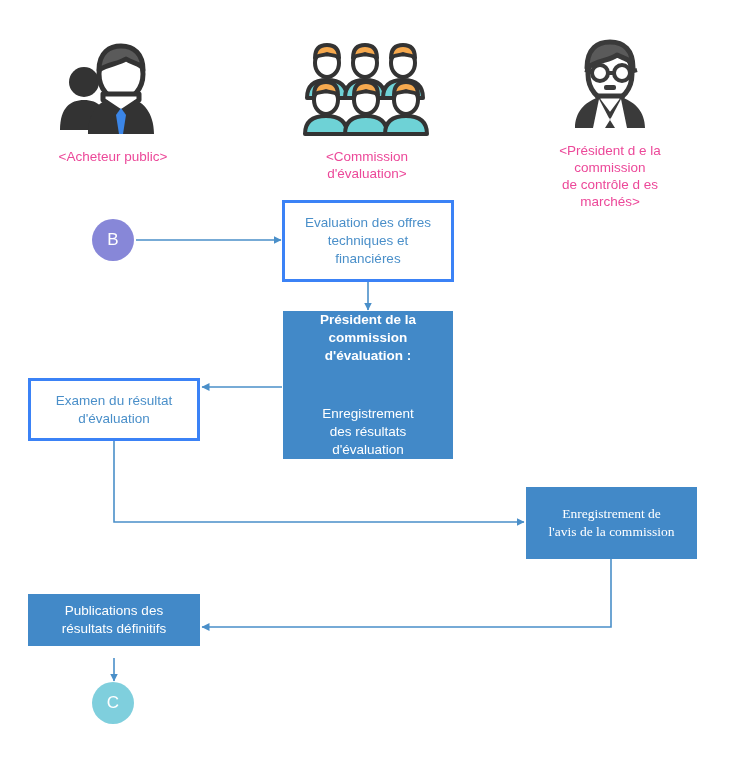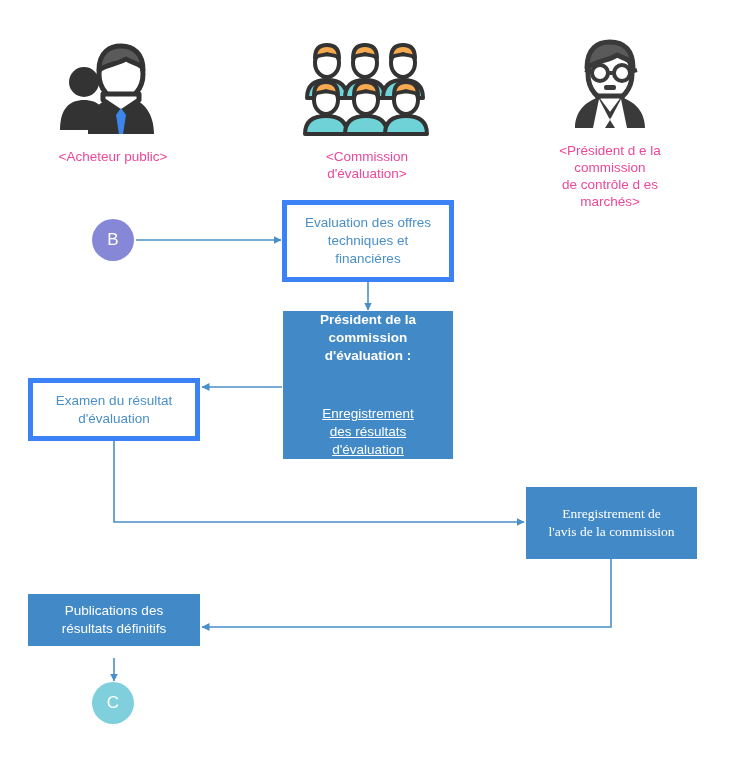--- a/index.html
+++ b/index.html
@@ -42,40 +42,39 @@
     box-sizing: border-box;
     display: flex;
     align-items: center;
     justify-content: center;
     text-align: center;
     font-size: 13.5px;
     line-height: 18px;
   }
   .node.offline {
     background: #ffffff;
-    border: 5px solid #3b82f6;
+    border: 3px solid #3b82f6;
     color: #4a8fc9;
   }
   .node.online {
     background: #4289c8;
     border: 1px solid #4289c8;
     color: #ffffff;
   }
   .node .inner {
     padding: 2px 8px;
     white-space: pre-line;
   }
   .node .inner .ttl {
     font-weight: bold;
     display: block;
   }
   .node .inner .sub {
     display: block;
     margin-top: 22px;
-    text-decoration: underline;
   }
   .circ {
     position: absolute;
     width: 42px;
     height: 42px;
     border-radius: 50%;
     display: flex;
     align-items: center;
     justify-content: center;
     color: #ffffff;

